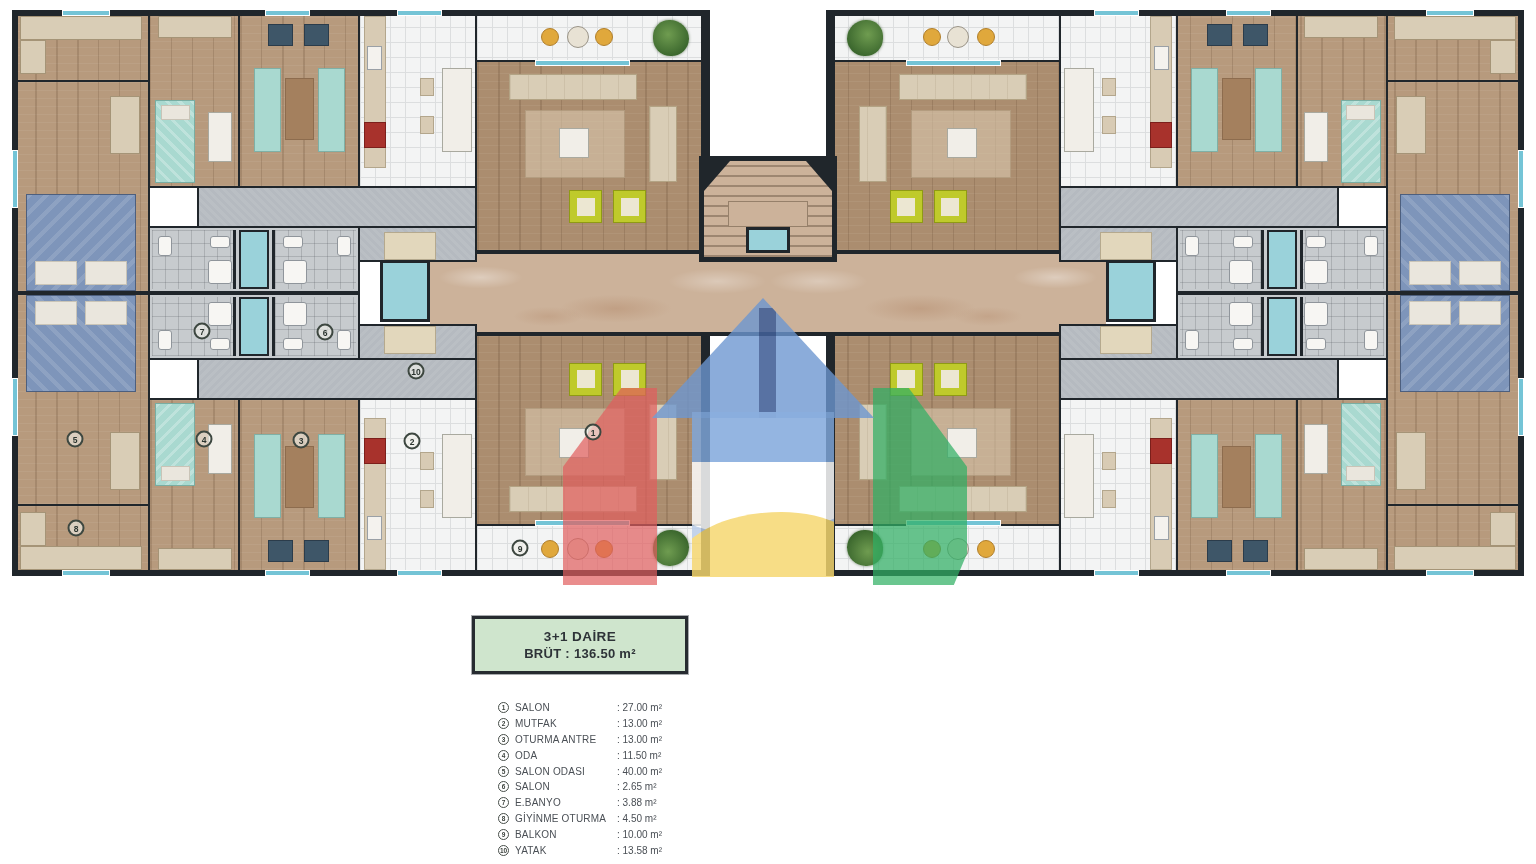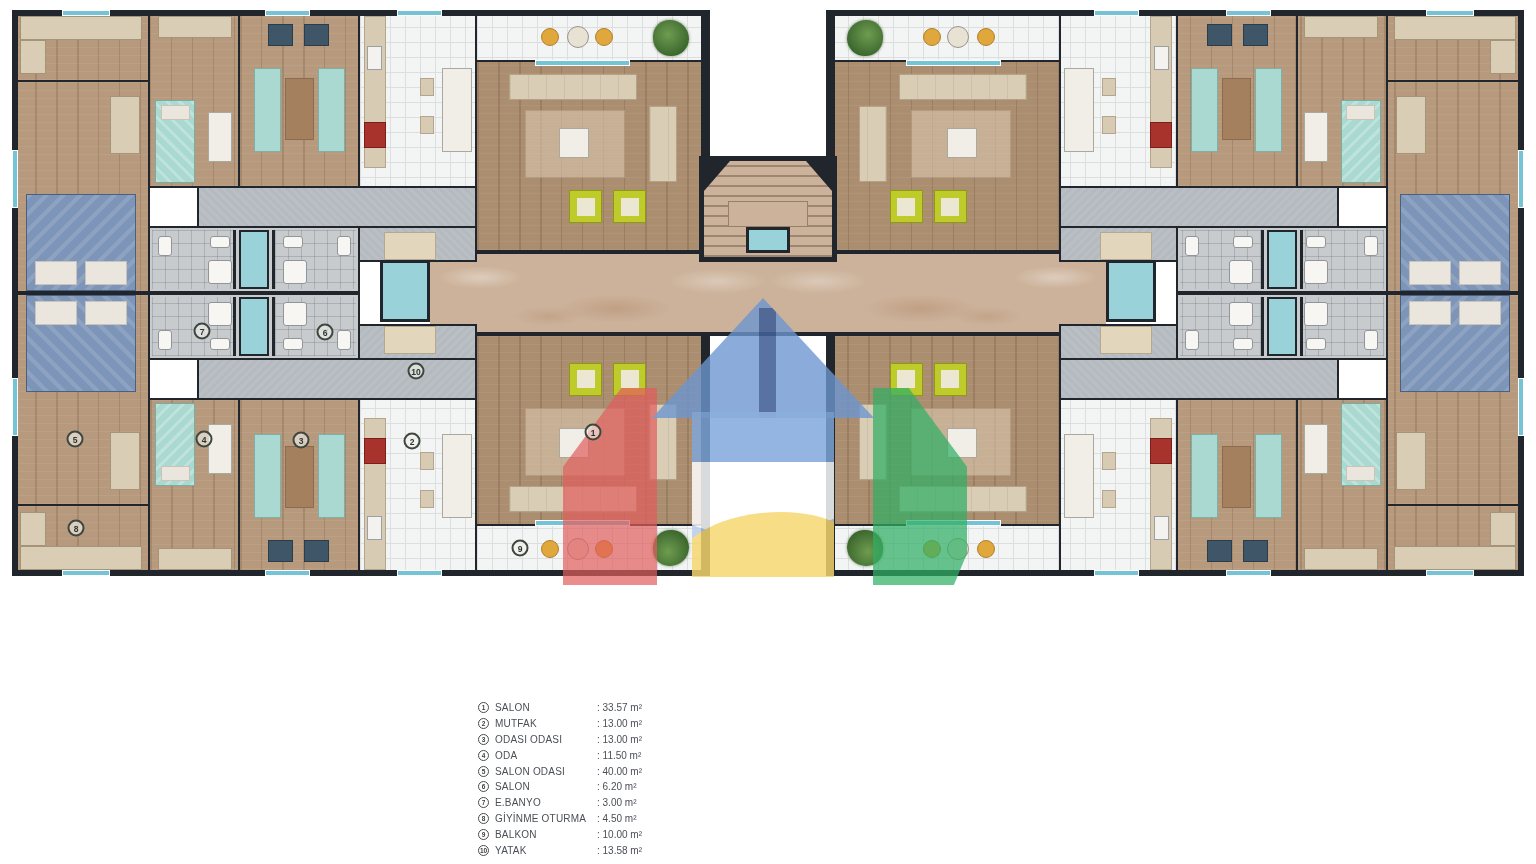--- a/index.html
+++ b/index.html
@@ -115,21 +115,21 @@
     background:rgba(240,240,234,.62);color:#2c3530;font-size:8.5px;font-weight:bold;
     display:flex;align-items:center;justify-content:center;transform:translate(-50%,-50%);}
 
   
   .title-box{left:472px;top:616px;width:216px;height:58px;background:var(--label-bg);
     border:3px solid #262b30;box-shadow:0 0 0 1px rgba(110,115,120,.6);
     display:flex;flex-direction:column;align-items:center;justify-content:center;gap:2px;}
   .title-box .l1{position:static;font-size:13.5px;font-weight:bold;color:#2e3338;letter-spacing:.4px;}
   .title-box .l2{position:static;font-size:13px;font-weight:bold;color:#2e3338;letter-spacing:.3px;}
 
-  .legend{left:478px;top:700px;width:230px;height:160px;}
+  .legend{left:498px;top:700px;width:230px;height:160px;}
   .legend-row{position:relative;display:flex;align-items:center;gap:6px;height:15.8px;}
   .legend-row .circ{position:static;flex:0 0 11px;width:11px;height:11px;border:1.3px solid #474e49;
     border-radius:50%;font-size:6.5px;font-weight:bold;color:#3a403b;
     display:flex;align-items:center;justify-content:center;}
   .legend-row .nm{position:static;width:96px;font-size:10px;color:#4a4f55;letter-spacing:.2px;white-space:nowrap;}
   .legend-row .ar{position:static;font-size:10px;color:#4a4f55;white-space:nowrap;}
 </style>
 </head>
 <body>
 
@@ -535,62 +535,66 @@
       <div class="marker" style="left: 301px; top: 440px;">3</div>
       <div class="marker" style="left: 204px; top: 439px;">4</div>
       <div class="marker" style="left: 75px; top: 439px;">5</div>
       <div class="marker" style="left: 325px; top: 332px;">6</div>
       <div class="marker" style="left: 202px; top: 331px;">7</div>
       <div class="marker" style="left: 76px; top: 528px;">8</div>
       <div class="marker" style="left: 520px; top: 548px;">9</div>
       <div class="marker" style="left: 416px; top: 371px;">10</div>
     </div>
 
+  <div class="title-box">
+    <div class="l1">3+1 DAİRE</div>
+    <div class="l2">BRÜT : 136.50 m²</div>
+  </div>
 
   <div class="legend" id="legend">
   <div class="legend-row">
     <span class="circ">1</span>
     <span class="nm">SALON</span>
-    <span class="ar">: 33.57 m²</span>
+    <span class="ar">: 27.00 m²</span>
   </div>
 
   <div class="legend-row">
     <span class="circ">2</span>
     <span class="nm">MUTFAK</span>
     <span class="ar">: 13.00 m²</span>
   </div>
 
   <div class="legend-row">
     <span class="circ">3</span>
-    <span class="nm">ODASI ODASI</span>
+    <span class="nm">OTURMA ANTRE</span>
     <span class="ar">: 13.00 m²</span>
   </div>
 
   <div class="legend-row">
     <span class="circ">4</span>
     <span class="nm">ODA</span>
     <span class="ar">: 11.50 m²</span>
   </div>
 
   <div class="legend-row">
     <span class="circ">5</span>
     <span class="nm">SALON ODASI</span>
     <span class="ar">: 40.00 m²</span>
   </div>
 
   <div class="legend-row">
     <span class="circ">6</span>
     <span class="nm">SALON</span>
-    <span class="ar">: 6.20 m²</span>
+    <span class="ar">: 2.65 m²</span>
   </div>
 
   <div class="legend-row">
     <span class="circ">7</span>
     <span class="nm">E.BANYO</span>
-    <span class="ar">: 3.00 m²</span>
+    <span class="ar">: 3.88 m²</span>
   </div>
 
   <div class="legend-row">
     <span class="circ">8</span>
     <span class="nm">GİYİNME OTURMA</span>
     <span class="ar">: 4.50 m²</span>
   </div>
 
   <div class="legend-row">
     <span class="circ">9</span>

